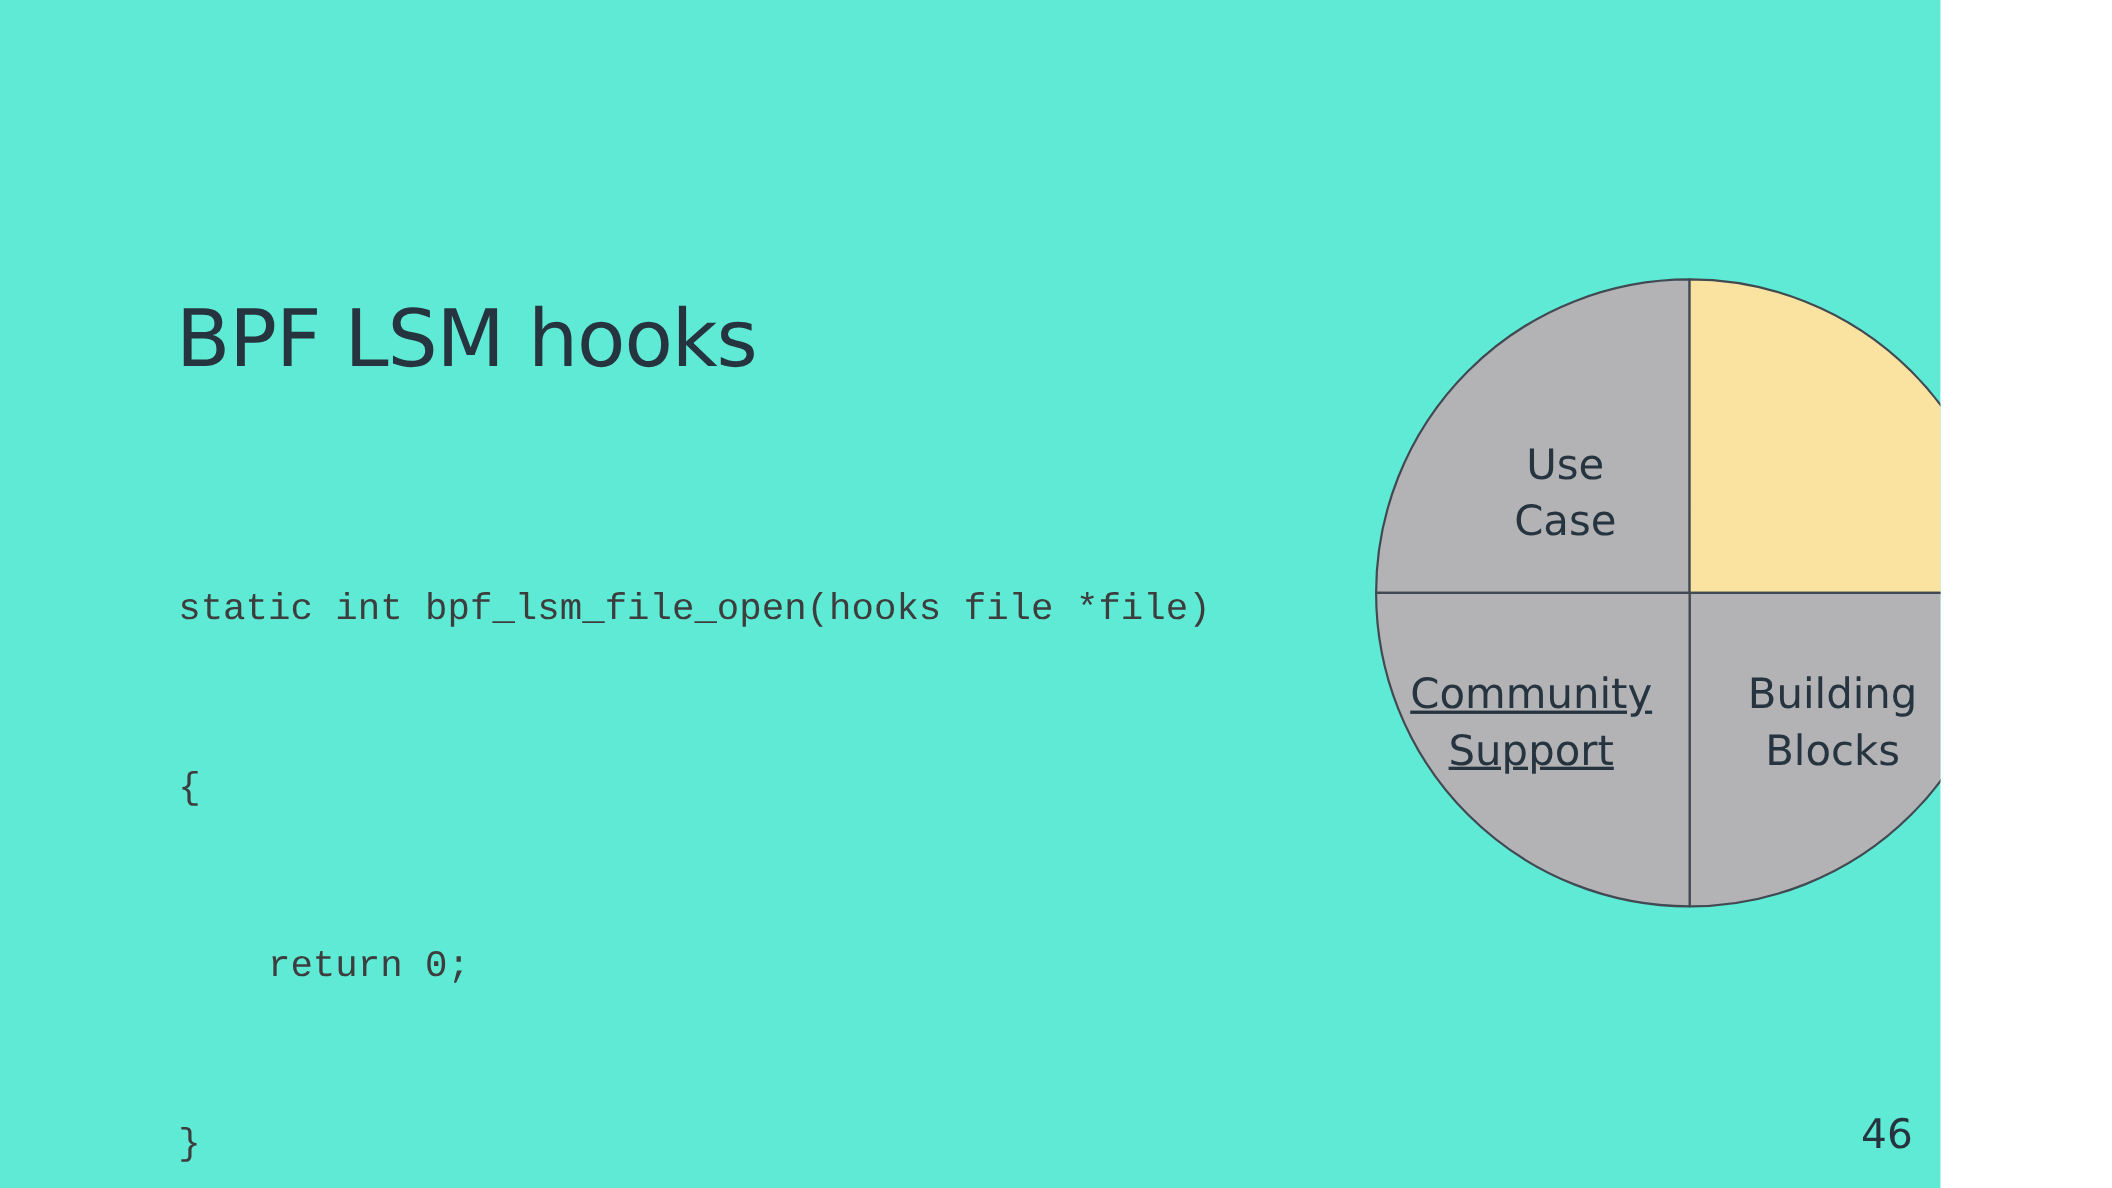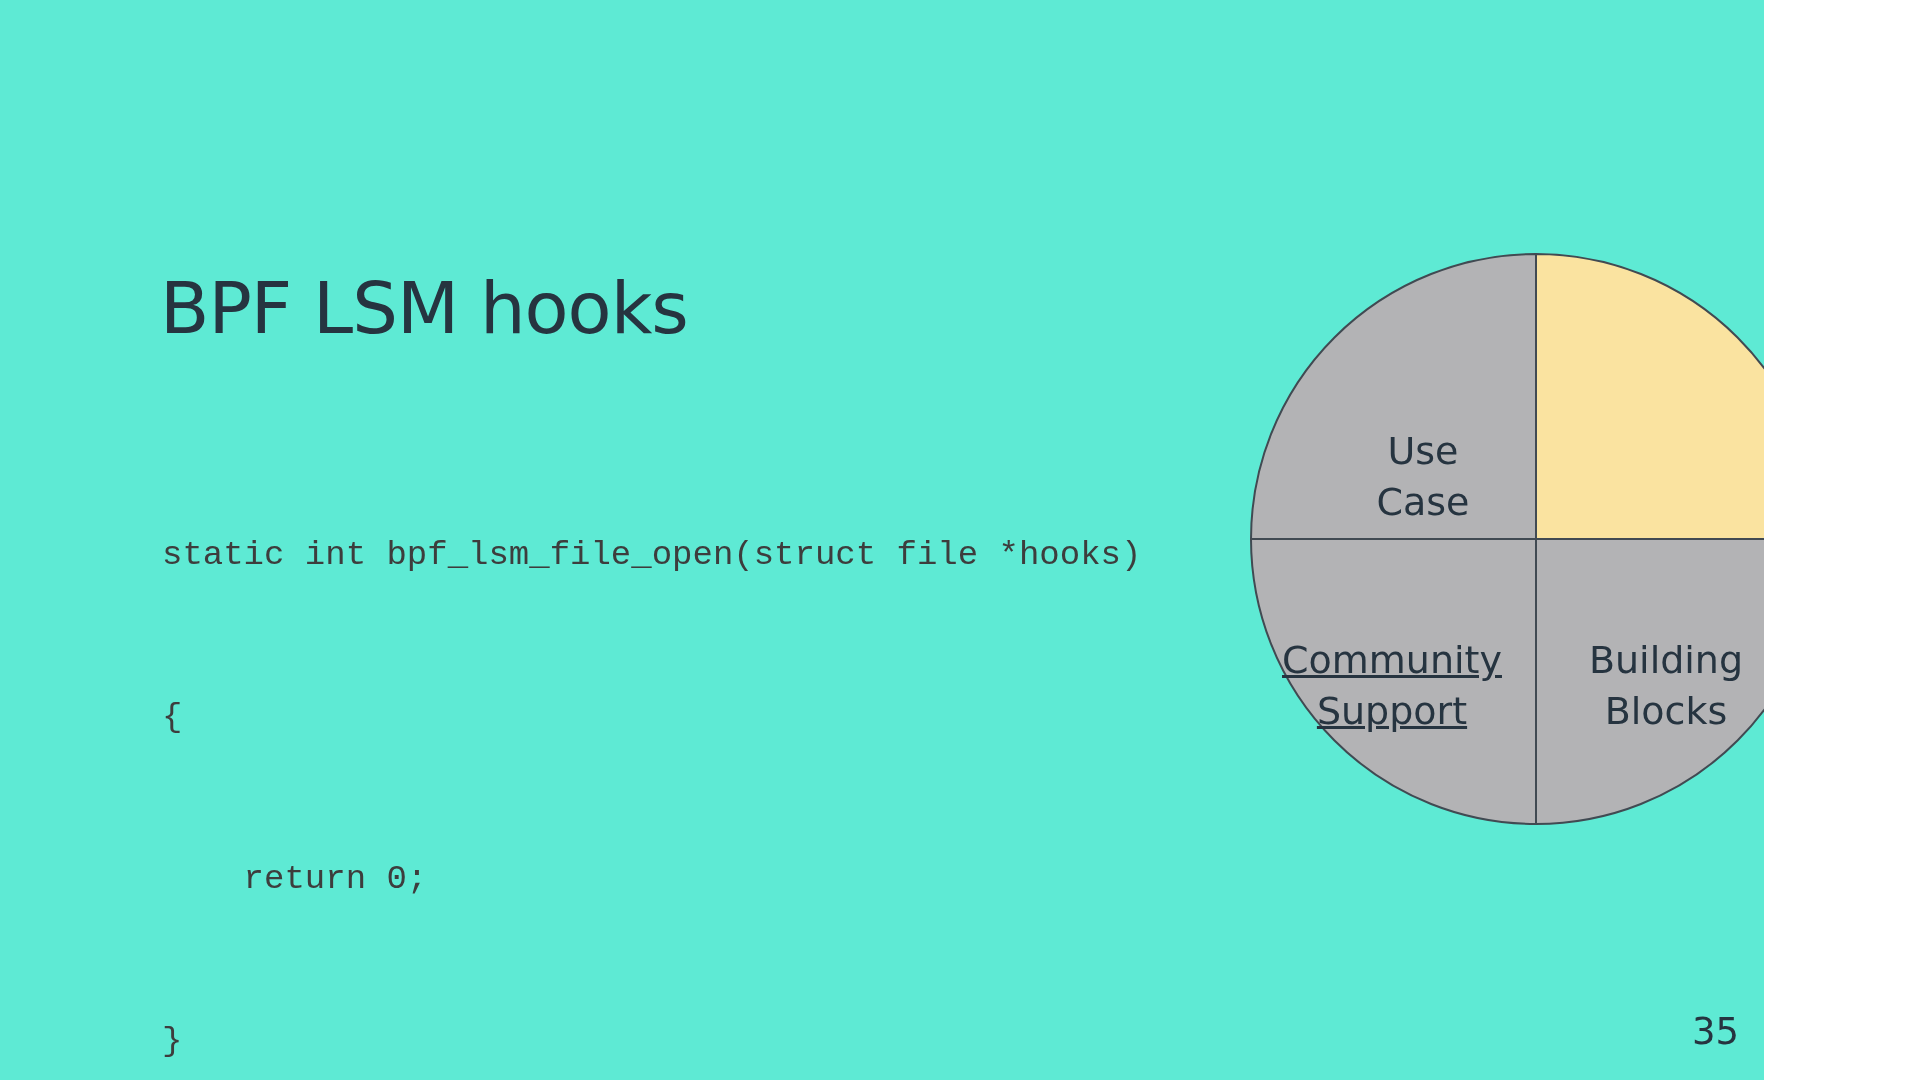--- a/index.html
+++ b/index.html
@@ -52,21 +52,20 @@
   }
   .pie-label {
     position: absolute;
     transform: translate(-50%, -50%);
     text-align: center;
     font-family: "DejaVu Sans", "Liberation Sans", sans-serif;
     font-size: 38px;
     line-height: 51px;
     color: #263440;
     white-space: pre-line;
-    margin-top: 29px;
   }
   .pie-label.use-case          { left: 1423px; top: 448px; }
   .pie-label.hook-point        { left: 1646px; top: 446px; }
   .pie-label.community-support { left: 1392px; top: 657px; text-decoration: underline; }
   .pie-label.building-blocks   { left: 1666px; top: 657px; }
   .page-number {
     position: absolute;
     right: 25px;
     top: 1010px;
     font-family: "DejaVu Sans", "Liberation Sans", sans-serif;
@@ -75,21 +74,21 @@
   }
 </style>
 </head>
 <body>
 
 <div class="slide">
 
   <h1 class="slide-title">BPF LSM hooks</h1>
 
   <div class="code-block">
-    <div class="code-line">static int bpf_lsm_file_open(struct file *hooks)</div>
+    <div class="code-line">static int bpf_lsm_file_open(hooks file *file)</div>
     <div class="code-line">{</div>
     <div class="code-line">    return 0;</div>
     <div class="code-line">}</div>
     
     
     
     
     
   </div>
 
@@ -100,15 +99,15 @@
     <path d="M287 287 L287 572 A285 285 0 0 1 2 287 Z" fill="#b3b3b5"></path>
   </svg>
 
   <div class="pie-label use-case">Use
 Case</div>
   <div class="pie-label community-support">Community
 Support</div>
   <div class="pie-label building-blocks">Building
 Blocks</div>
 
-  <div class="page-number">35</div>
+  <div class="page-number">46</div>
 
 </div>
 
 </body></html>

